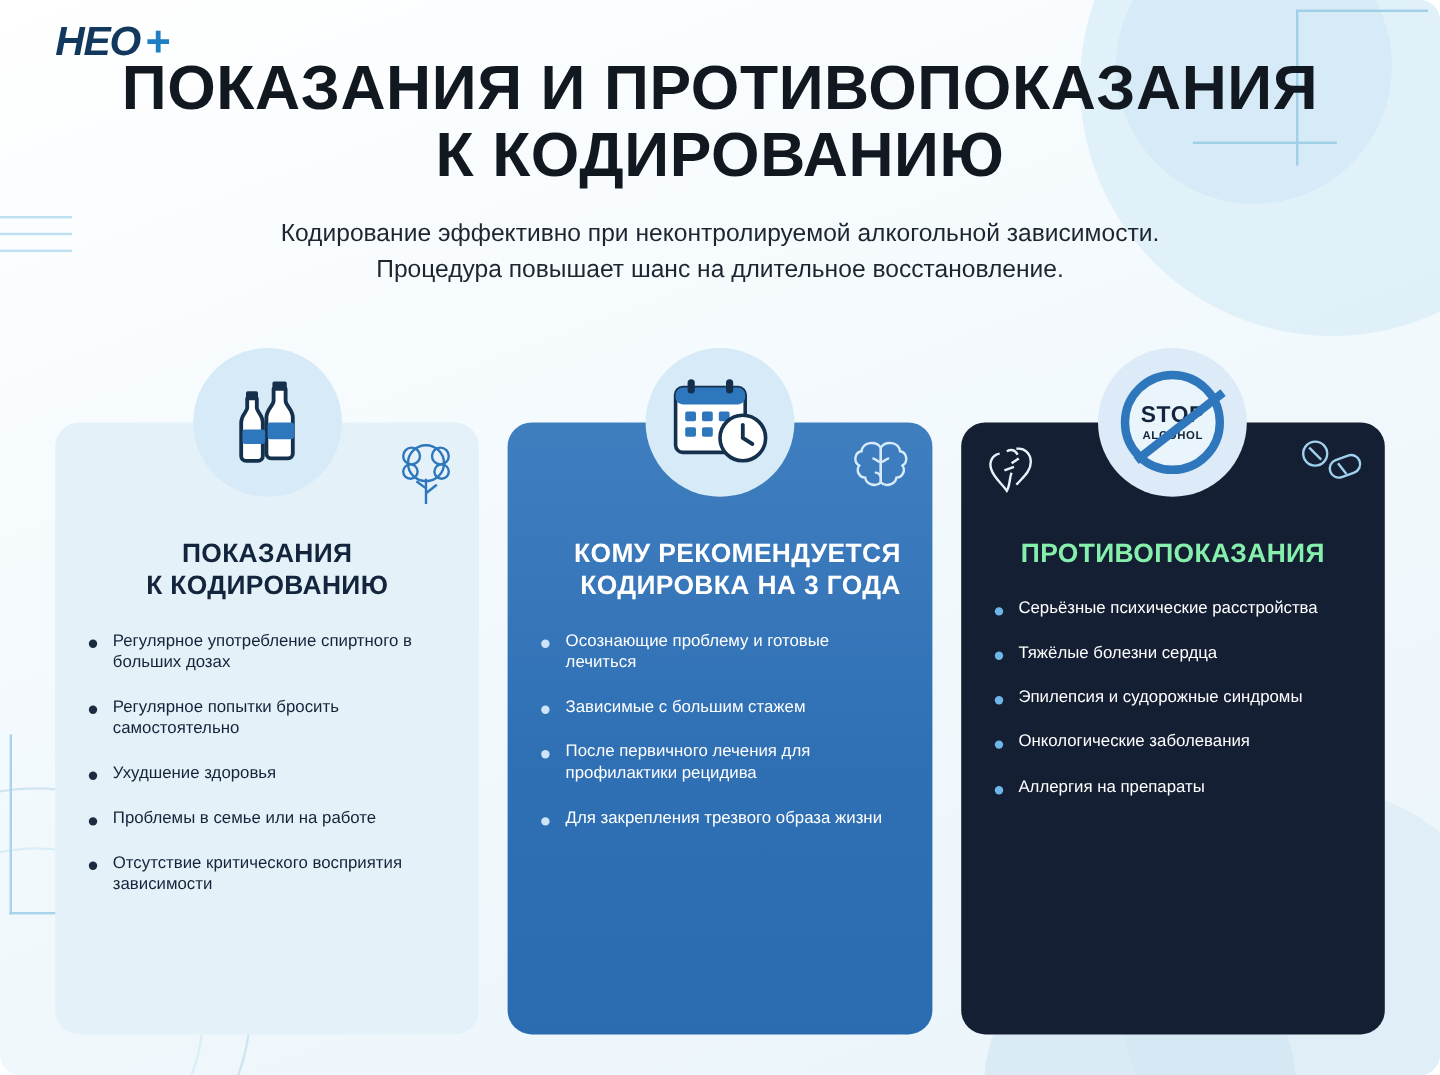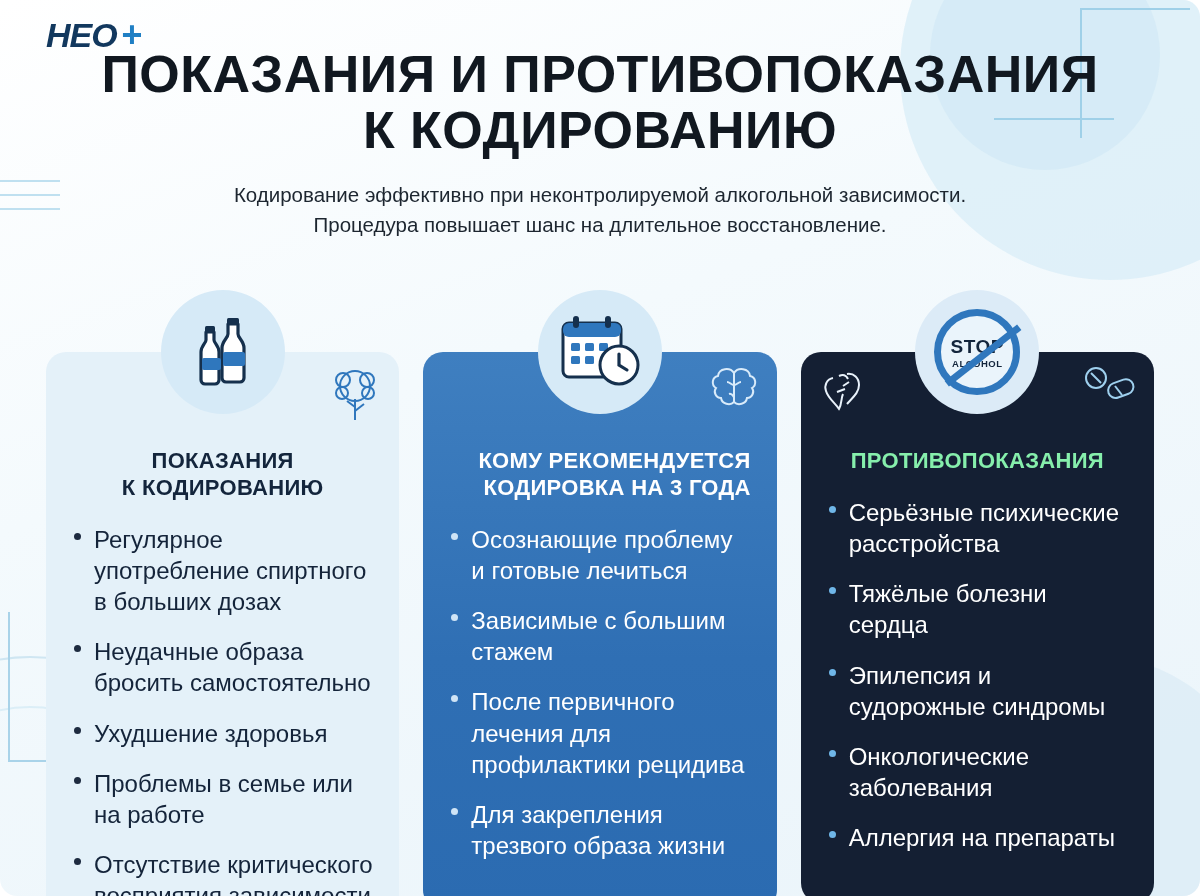--- a/index.html
+++ b/index.html
@@ -120,21 +120,21 @@
   }
   .card.one .card-title   { color: #13253c; }
   .card.two .card-title   { color: #ffffff; text-align: right; }
   .card.three .card-title { color: #86efac; }
 
   ul.items { list-style: none; }
   ul.items li {
     position: relative;
     padding-left: 22px;
     margin-bottom: 19px;
-    font-size: 24px; line-height: 1.3;
+    font-size: 14px; line-height: 1.3;
   }
   ul.items li::before {
     content: "";
     position: absolute; left: 2px; top: 9px;
     width: 7px; height: 7px; border-radius: 50%;
   }
   .card.one   ul.items li { color: #14243a; }
   .card.one   ul.items li::before { background: #1d2b40; }
   .card.two   ul.items li { color: #ffffff; }
   .card.two   ul.items li::before { background: #cfe4f6; }
@@ -232,21 +232,21 @@
           <path d="M26 33v21M26 41l-8-6M26 45l9-7"></path>
         </svg>
       </div>
 
       <div class="card-title">
         <div>ПОКАЗАНИЯ</div>
         <div>К КОДИРОВАНИЮ</div>
       </div>
       <ul class="items">
         <li>Регулярное употребление спиртного в больших дозах</li>
-        <li>Неудачные образа бросить самостоятельно</li>
+        <li>Регулярное попытки бросить самостоятельно</li>
         <li>Ухудшение здоровья</li>
         <li>Проблемы в семье или на работе</li>
         <li>Отсутствие критического восприятия зависимости</li>
       </ul>
     </div>
 
     <div class="card two">
       <div class="medallion">
         <svg width="86" height="78" viewBox="0 0 86 78" fill="none">
           <rect x="6" y="10" width="58" height="54" rx="6" fill="#ffffff" stroke="#15304d" stroke-width="3"></rect>

